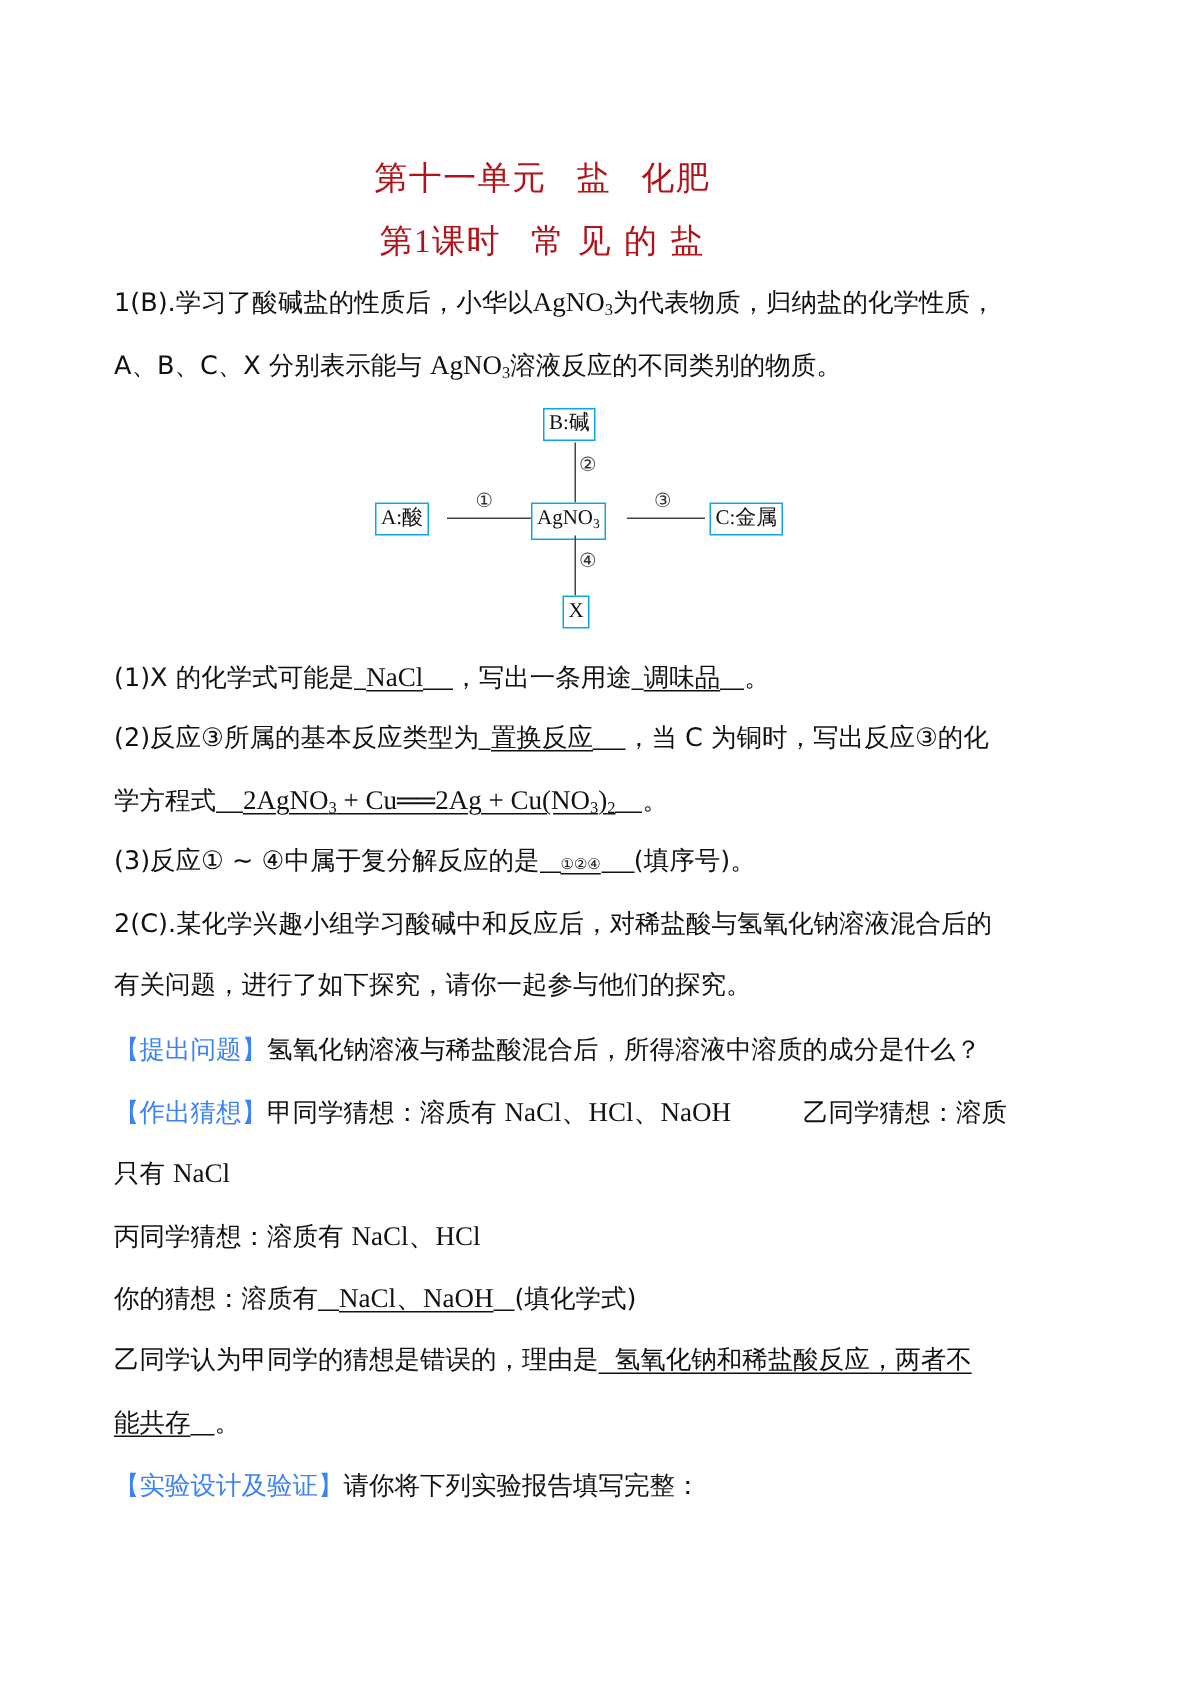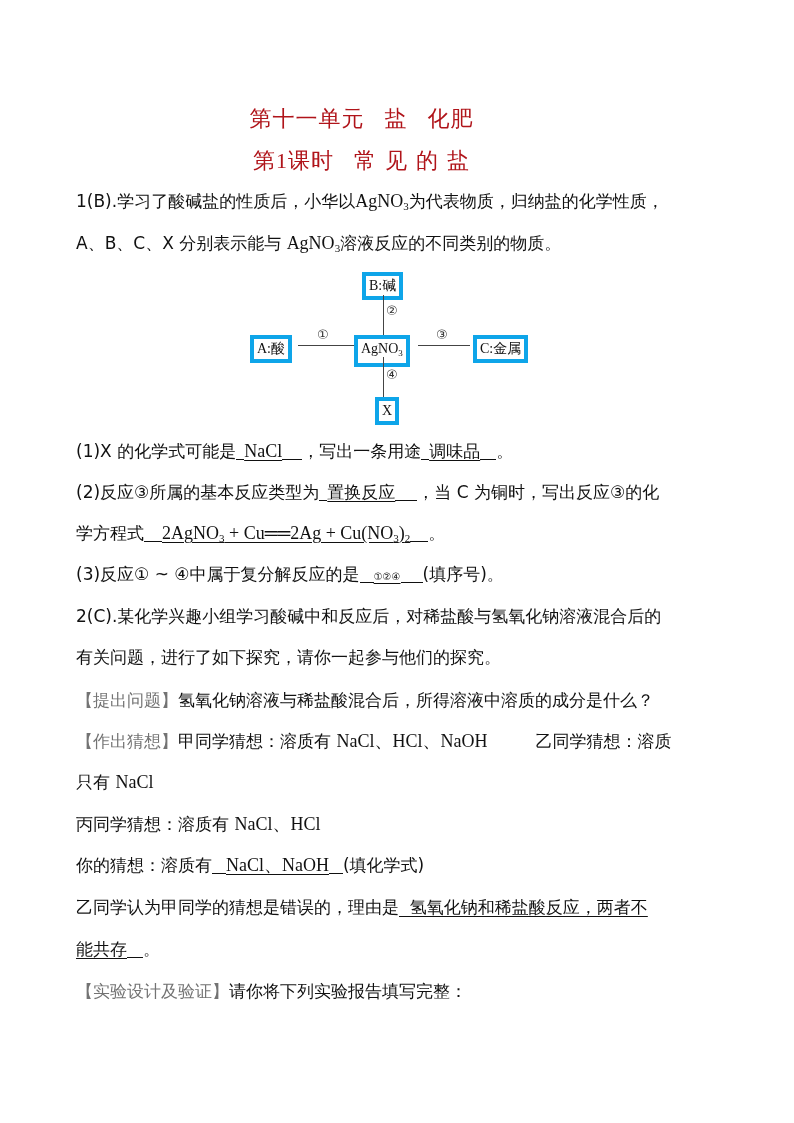--- a/index.html
+++ b/index.html
@@ -9,26 +9,26 @@
            color: #b0141a; font-size: 22px; letter-spacing: 1px; }
   .t1 { top: 104px; }
   .t2 { top: 146px; }
   .t1 .gap, .t2 .gap { display: inline-block; width: 20px; }
   .line { position: absolute; left: 76px; width: 650px; font-size: 17px;
           line-height: 22px; white-space: nowrap; }
   .en { font-family: "Liberation Serif", serif; font-size: 18px; }
   .sub { font-size: 11px; vertical-align: -3px; }
   .ans { text-decoration: underline; text-underline-offset: 3px; }
   .blank { display: inline-block; border-bottom: 1px solid #111; height: 18px; vertical-align: -3px; }
-  .tag { color: #737373; }
+  .tag { color: #3b82f6; }
   .circ { font-size: 10px; }
 
   
   .diagram { position: absolute; left: 240px; top: 265px; width: 310px; height: 165px; }
-  .box { position: absolute; border: 4px solid #0ea5e9; background: #fff; font-size: 14px;
+  .box { position: absolute; border: 1px solid #0ea5e9; background: #fff; font-size: 14px;
          font-family: "Liberation Serif", serif; padding: 0 3px; line-height: 20px; white-space: nowrap; }
   .hline { position: absolute; height: 1px; background: #444; }
   .vline { position: absolute; width: 1px; background: #444; }
   .num { position: absolute; font-size: 13px; color: #333; }
 </style>
 </head>
 <body>
 
 <div class="title t1">
   <span>第十一单元</span><span class="gap"></span><span>盐</span><span class="gap"></span><span>化肥</span>

